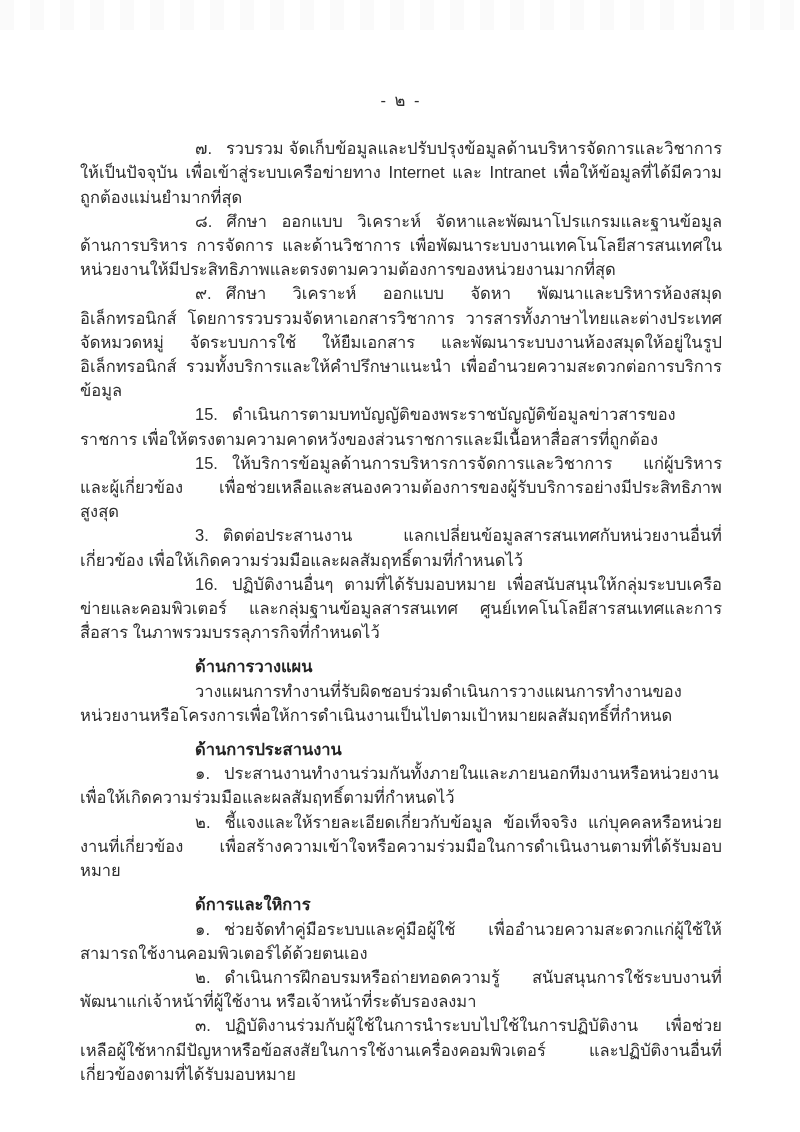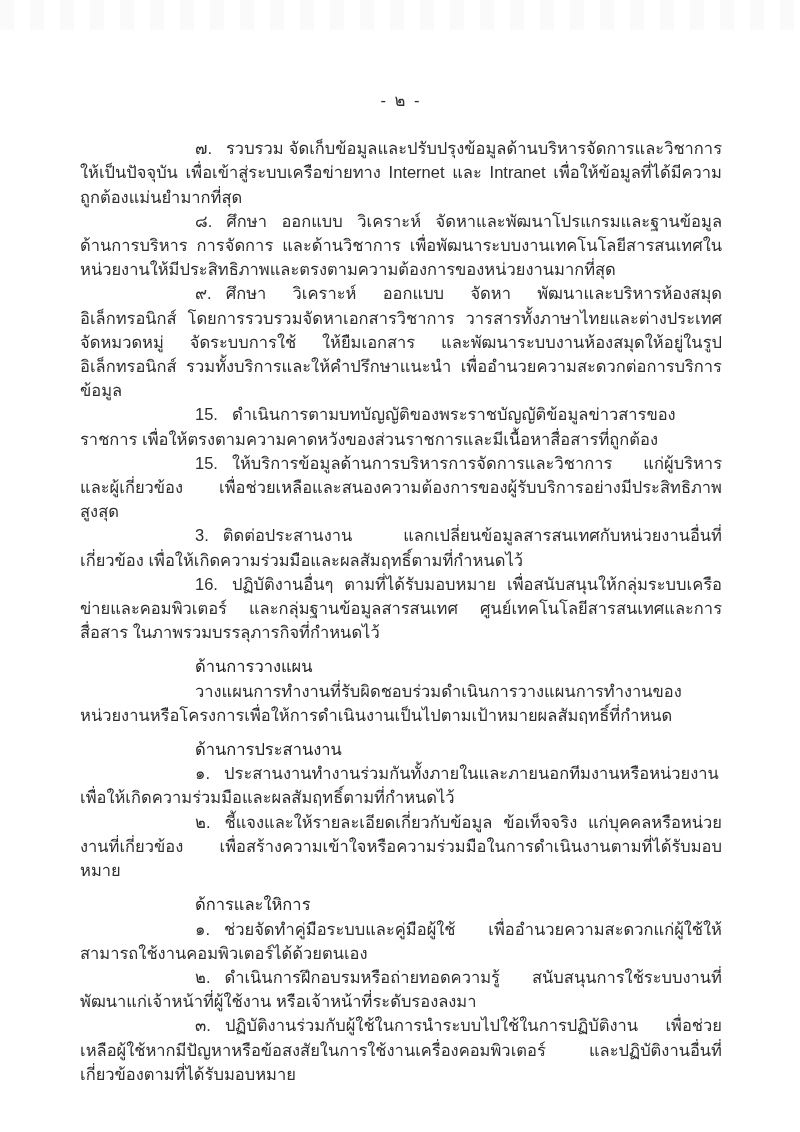--- a/index.html
+++ b/index.html
@@ -26,21 +26,21 @@
   p.item{
     margin:0;
     text-indent:115px;
   }
   p.item .num{
     margin-right:14px;
   }
   h2.sec{
     margin:10px 0 0 0;
     font-size:16.5px;
-    font-weight:normal;
+    font-weight:bold;
     text-indent:115px;
     color:#242424;
     text-align:left;
   }
   
   .scan-noise{
     position:absolute;left:0;top:0;width:100%;height:30px;
     background:repeating-linear-gradient(90deg, rgba(0,0,0,0.02) 0 14px, rgba(0,0,0,0) 14px 30px);
     pointer-events:none;
   }

